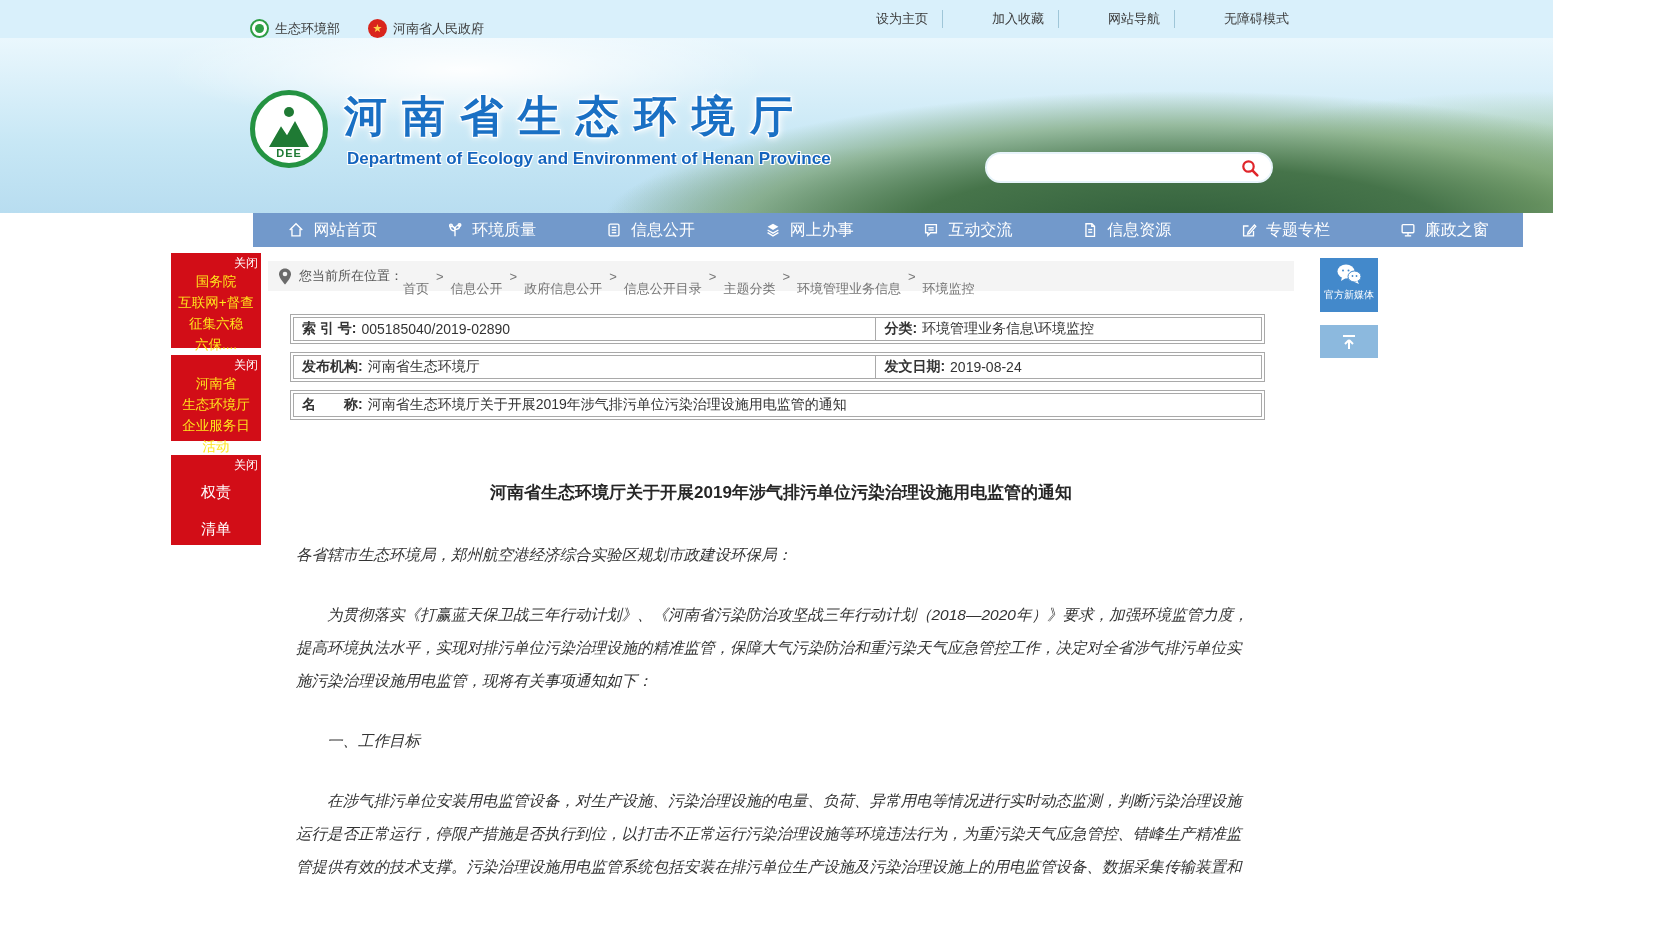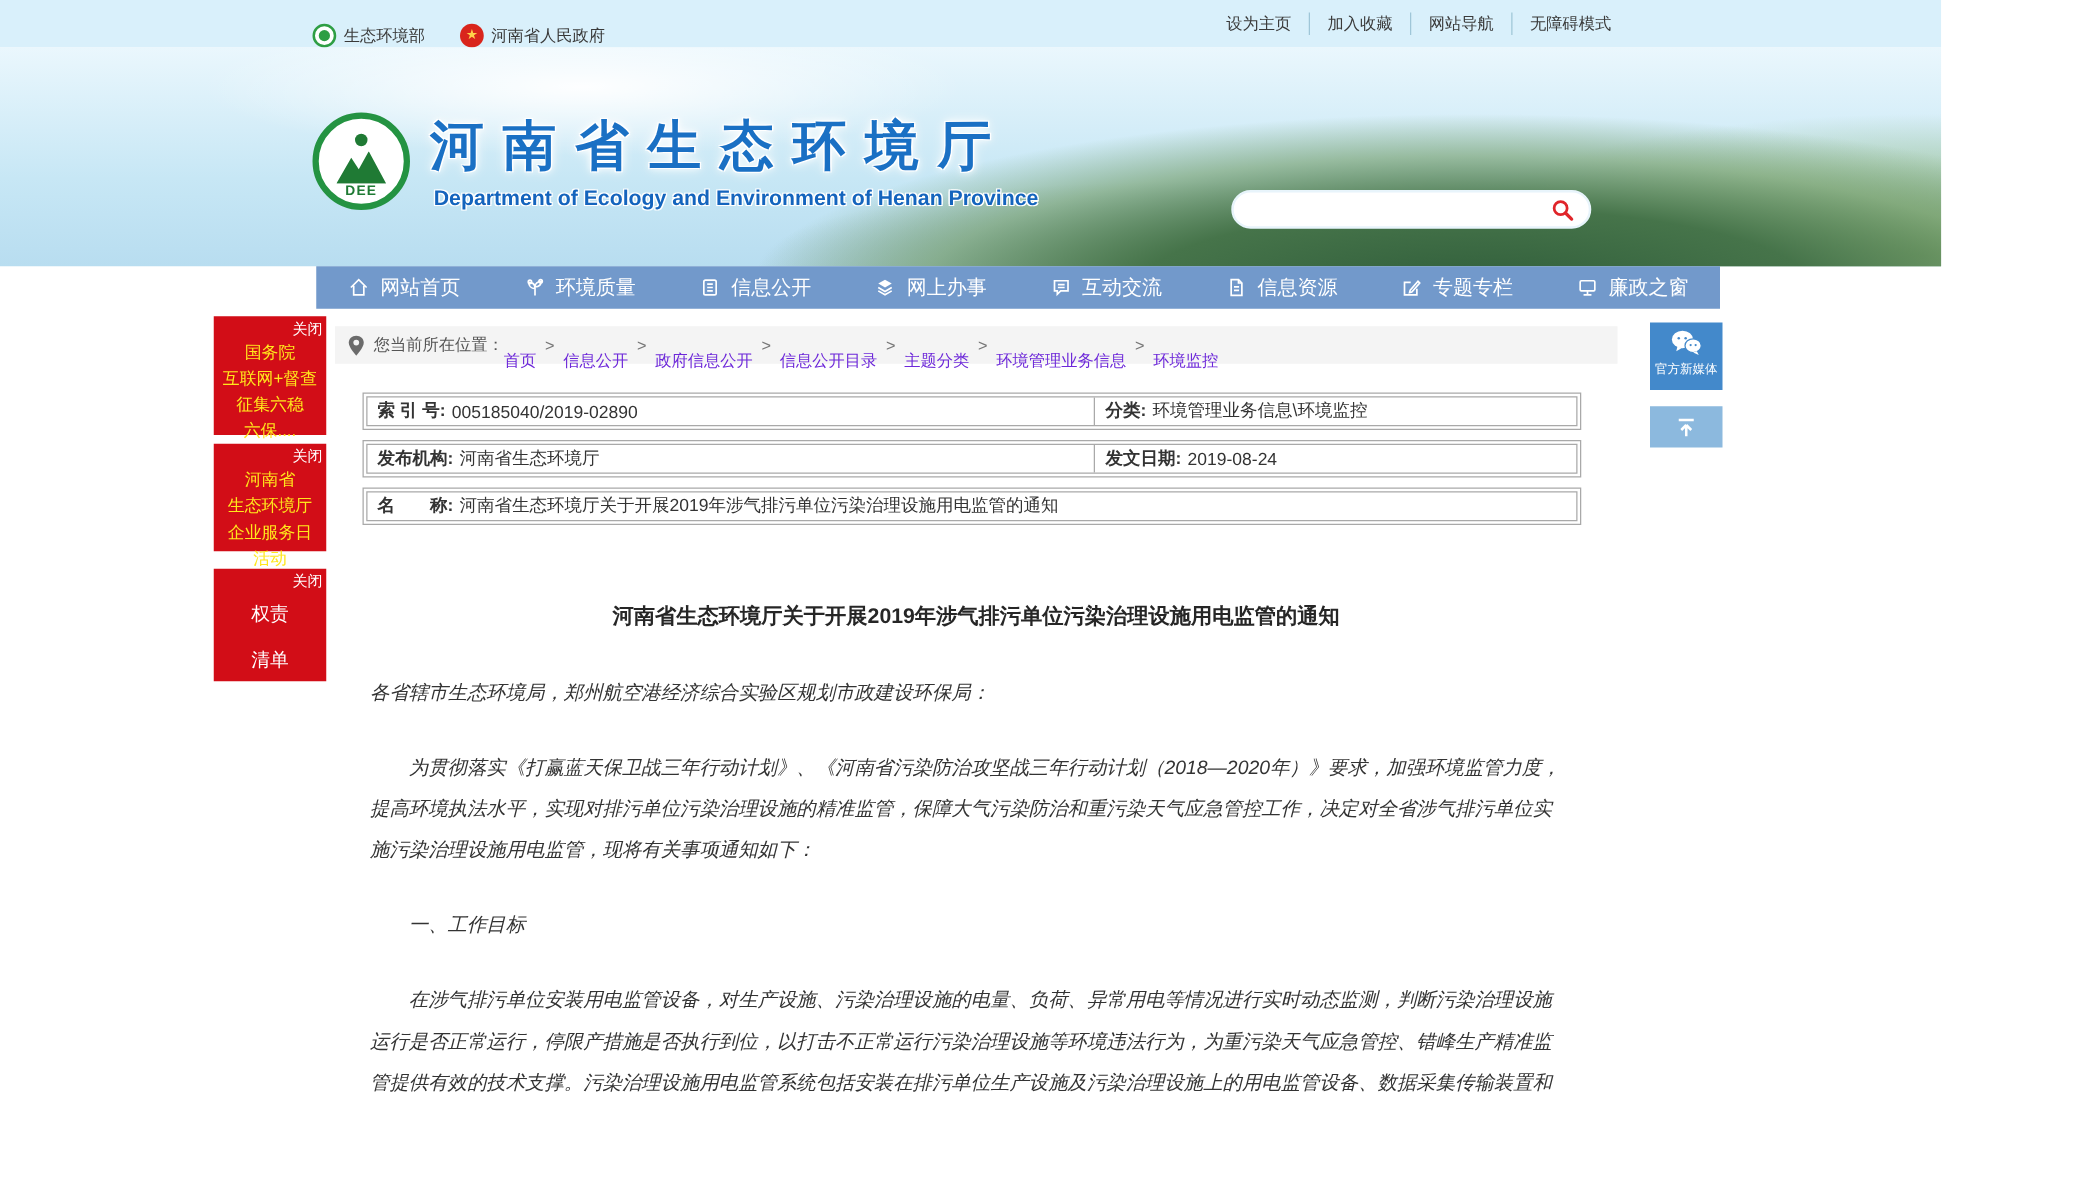--- a/index.html
+++ b/index.html
@@ -9,21 +9,21 @@
 
   
   .topbar { position:absolute; left:0; top:0; width:1553px; height:38px; background:#d9f0fb; }
   .topbar-left { position:absolute; left:250px; top:0; height:38px; display:flex; align-items:flex-end; gap:28px; }
   .topbar-link { display:flex; align-items:center; gap:6px; font-size:13px; color:#3a3a3a; text-decoration:none; cursor:pointer; }
   .mini-logo { width:19px; height:19px; border-radius:50%; display:inline-block; position:relative; }
   .mini-logo.mee { background:#fff; border:2px solid #2e9e44; }
   .mini-logo.mee::after { content:""; position:absolute; left:3px; top:3px; width:9px; height:9px; border-radius:50%; background:#2e9e44; }
   .mini-logo.gov { background:#d9251c; }
   .mini-logo.gov::after { content:"★"; position:absolute; width:100%; text-align:center; top:2px; left:0; font-size:11px; line-height:15px; color:#ffd24a; }
-  .topbar-right { position:absolute; right:250px; top:0; height:38px; display:flex; align-items:center; }
+  .topbar-right { position:absolute; right:250px; top:0; height:38px; display:flex; align-items:center;gap:35px; }
   .topbar-right a { font-size:13px; color:#3a3a3a; text-decoration:none; padding:0 14px; border-right:1px solid #9fc6d8; cursor:pointer; }
   .topbar-right a:last-child { border-right:none; }
 
   
   .header { position:absolute; left:0; top:38px; width:1553px; height:175px; overflow:hidden;
     background-image:
       radial-gradient(28% 45% at 30% 18%, rgba(255,255,255,.95), rgba(255,255,255,0) 70%),
       radial-gradient(55% 120% at 76% 112%, #2f5d3a 0%, #46744a 32%, rgba(122,162,112,.65) 52%, rgba(195,225,238,0) 68%),
       radial-gradient(38% 95% at 99% 95%, #6f9a5f 0%, rgba(160,195,150,.55) 45%, rgba(200,230,240,0) 68%),
       radial-gradient(30% 55% at 60% 100%, rgba(70,110,80,.55), rgba(200,230,240,0) 70%),
@@ -38,30 +38,30 @@
   .site-title { position:absolute; left:344px; top:50px; font-size:43px; font-weight:bold; color:#1a70c4; letter-spacing:15px; white-space:nowrap;
     text-shadow:-1px -1px 0 #fff,1px -1px 0 #fff,-1px 1px 0 #fff,1px 1px 0 #fff,0 0 6px #fff,0 0 10px #fff; }
   .site-subtitle { position:absolute; left:347px; top:111px; font-size:17px; font-weight:bold; color:#1464bd; white-space:nowrap;
     text-shadow:-1px -1px 0 #fff,1px -1px 0 #fff,-1px 1px 0 #fff,1px 1px 0 #fff; }
   .search { position:absolute; left:985px; top:114px; width:288px; height:31px; background:#fff;
     border:2px solid #e8f4fb; border-radius:17px; display:flex; align-items:center; padding:0 8px 0 14px; }
   .search input { flex:1; border:none; outline:none; background:transparent; font-size:14px; color:#333; font-family:inherit; }
   .search-btn { border:none; background:transparent; cursor:pointer; width:26px; height:26px; display:flex; align-items:center; justify-content:center; }
 
   
-  .nav { position:absolute; left:253px; top:213px; width:1123px; height:34px; background:#7299cb; display:flex; }
+  .nav { position:absolute; left:253px; top:213px; width:1270px; height:34px; background:#7299cb; display:flex; }
   .nav-item { flex:1; display:flex; align-items:center; justify-content:center; gap:8px; color:#fff; font-size:16px; cursor:pointer; text-decoration:none; white-space:nowrap; }
   .nav-icon { display:flex; align-items:center; }
   .nav-icon svg { width:18px; height:18px; stroke:#fff; fill:none; stroke-width:1.5; }
 
   
   .breadcrumb { position:absolute; left:268px; top:261px; width:1026px; height:30px; background:#f4f4f4;
     display:flex; align-items:center; font-size:13px; color:#555; padding-left:10px; }
   .crumb-pin { margin-right:7px; display:flex; align-items:center; }
-  .breadcrumb a { color:#6d28d9; text-decoration:none; cursor:pointer;margin-top:26px; }
+  .breadcrumb a { color:#737373; text-decoration:none; cursor:pointer;margin-top:26px; }
   .crumb-sep { margin:0 7px; color:#777; }
 
   
   .meta { position:absolute; left:290px; top:314px; width:975px; }
   .meta-row { border:1px solid #a9a9a9; padding:2px; margin-bottom:8px; background:#fff; }
   .meta-row-inner { border:1px solid #a9a9a9; display:flex; min-height:20px; align-items:stretch; }
   .meta-cell { padding:2px 8px; font-size:14px; color:#333; display:flex; align-items:center; white-space:nowrap; overflow:hidden; }
   .meta-cell b { font-weight:bold; margin-right:5px; white-space:pre; }
   .cell-l { width:60%; }
   .cell-r { width:40%; border-left:1px solid #a9a9a9; margin-left:3px; }

